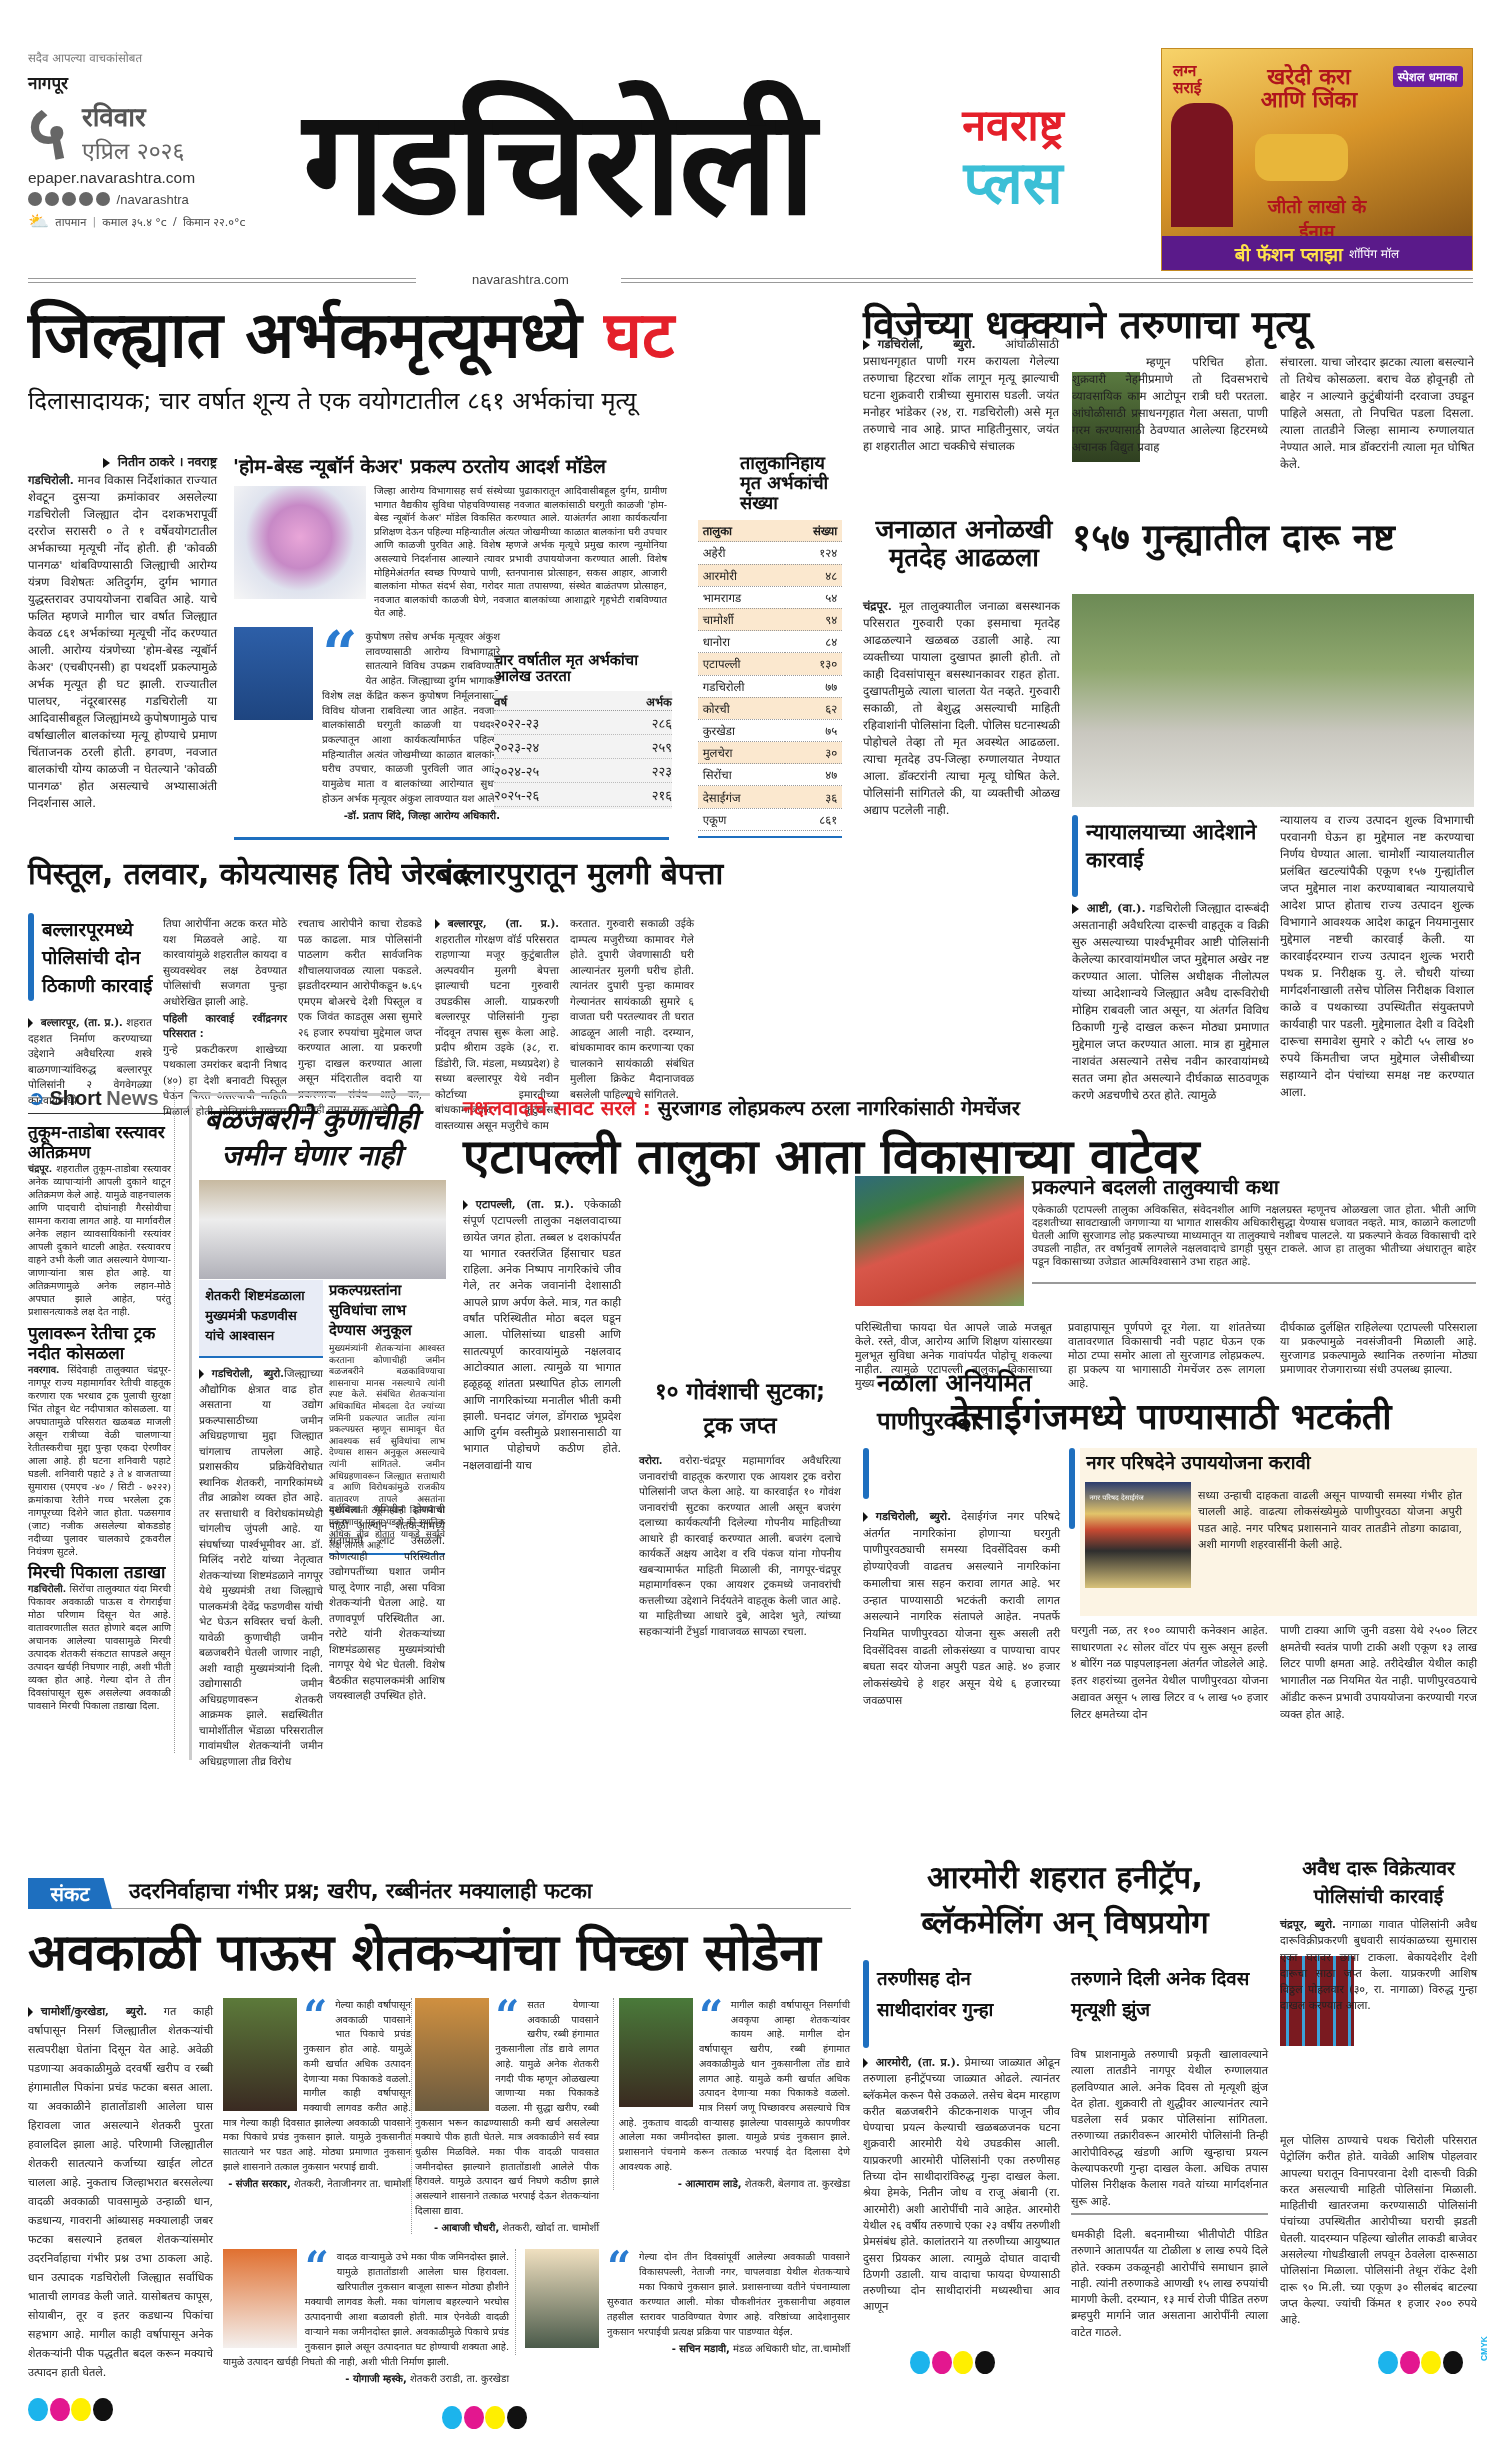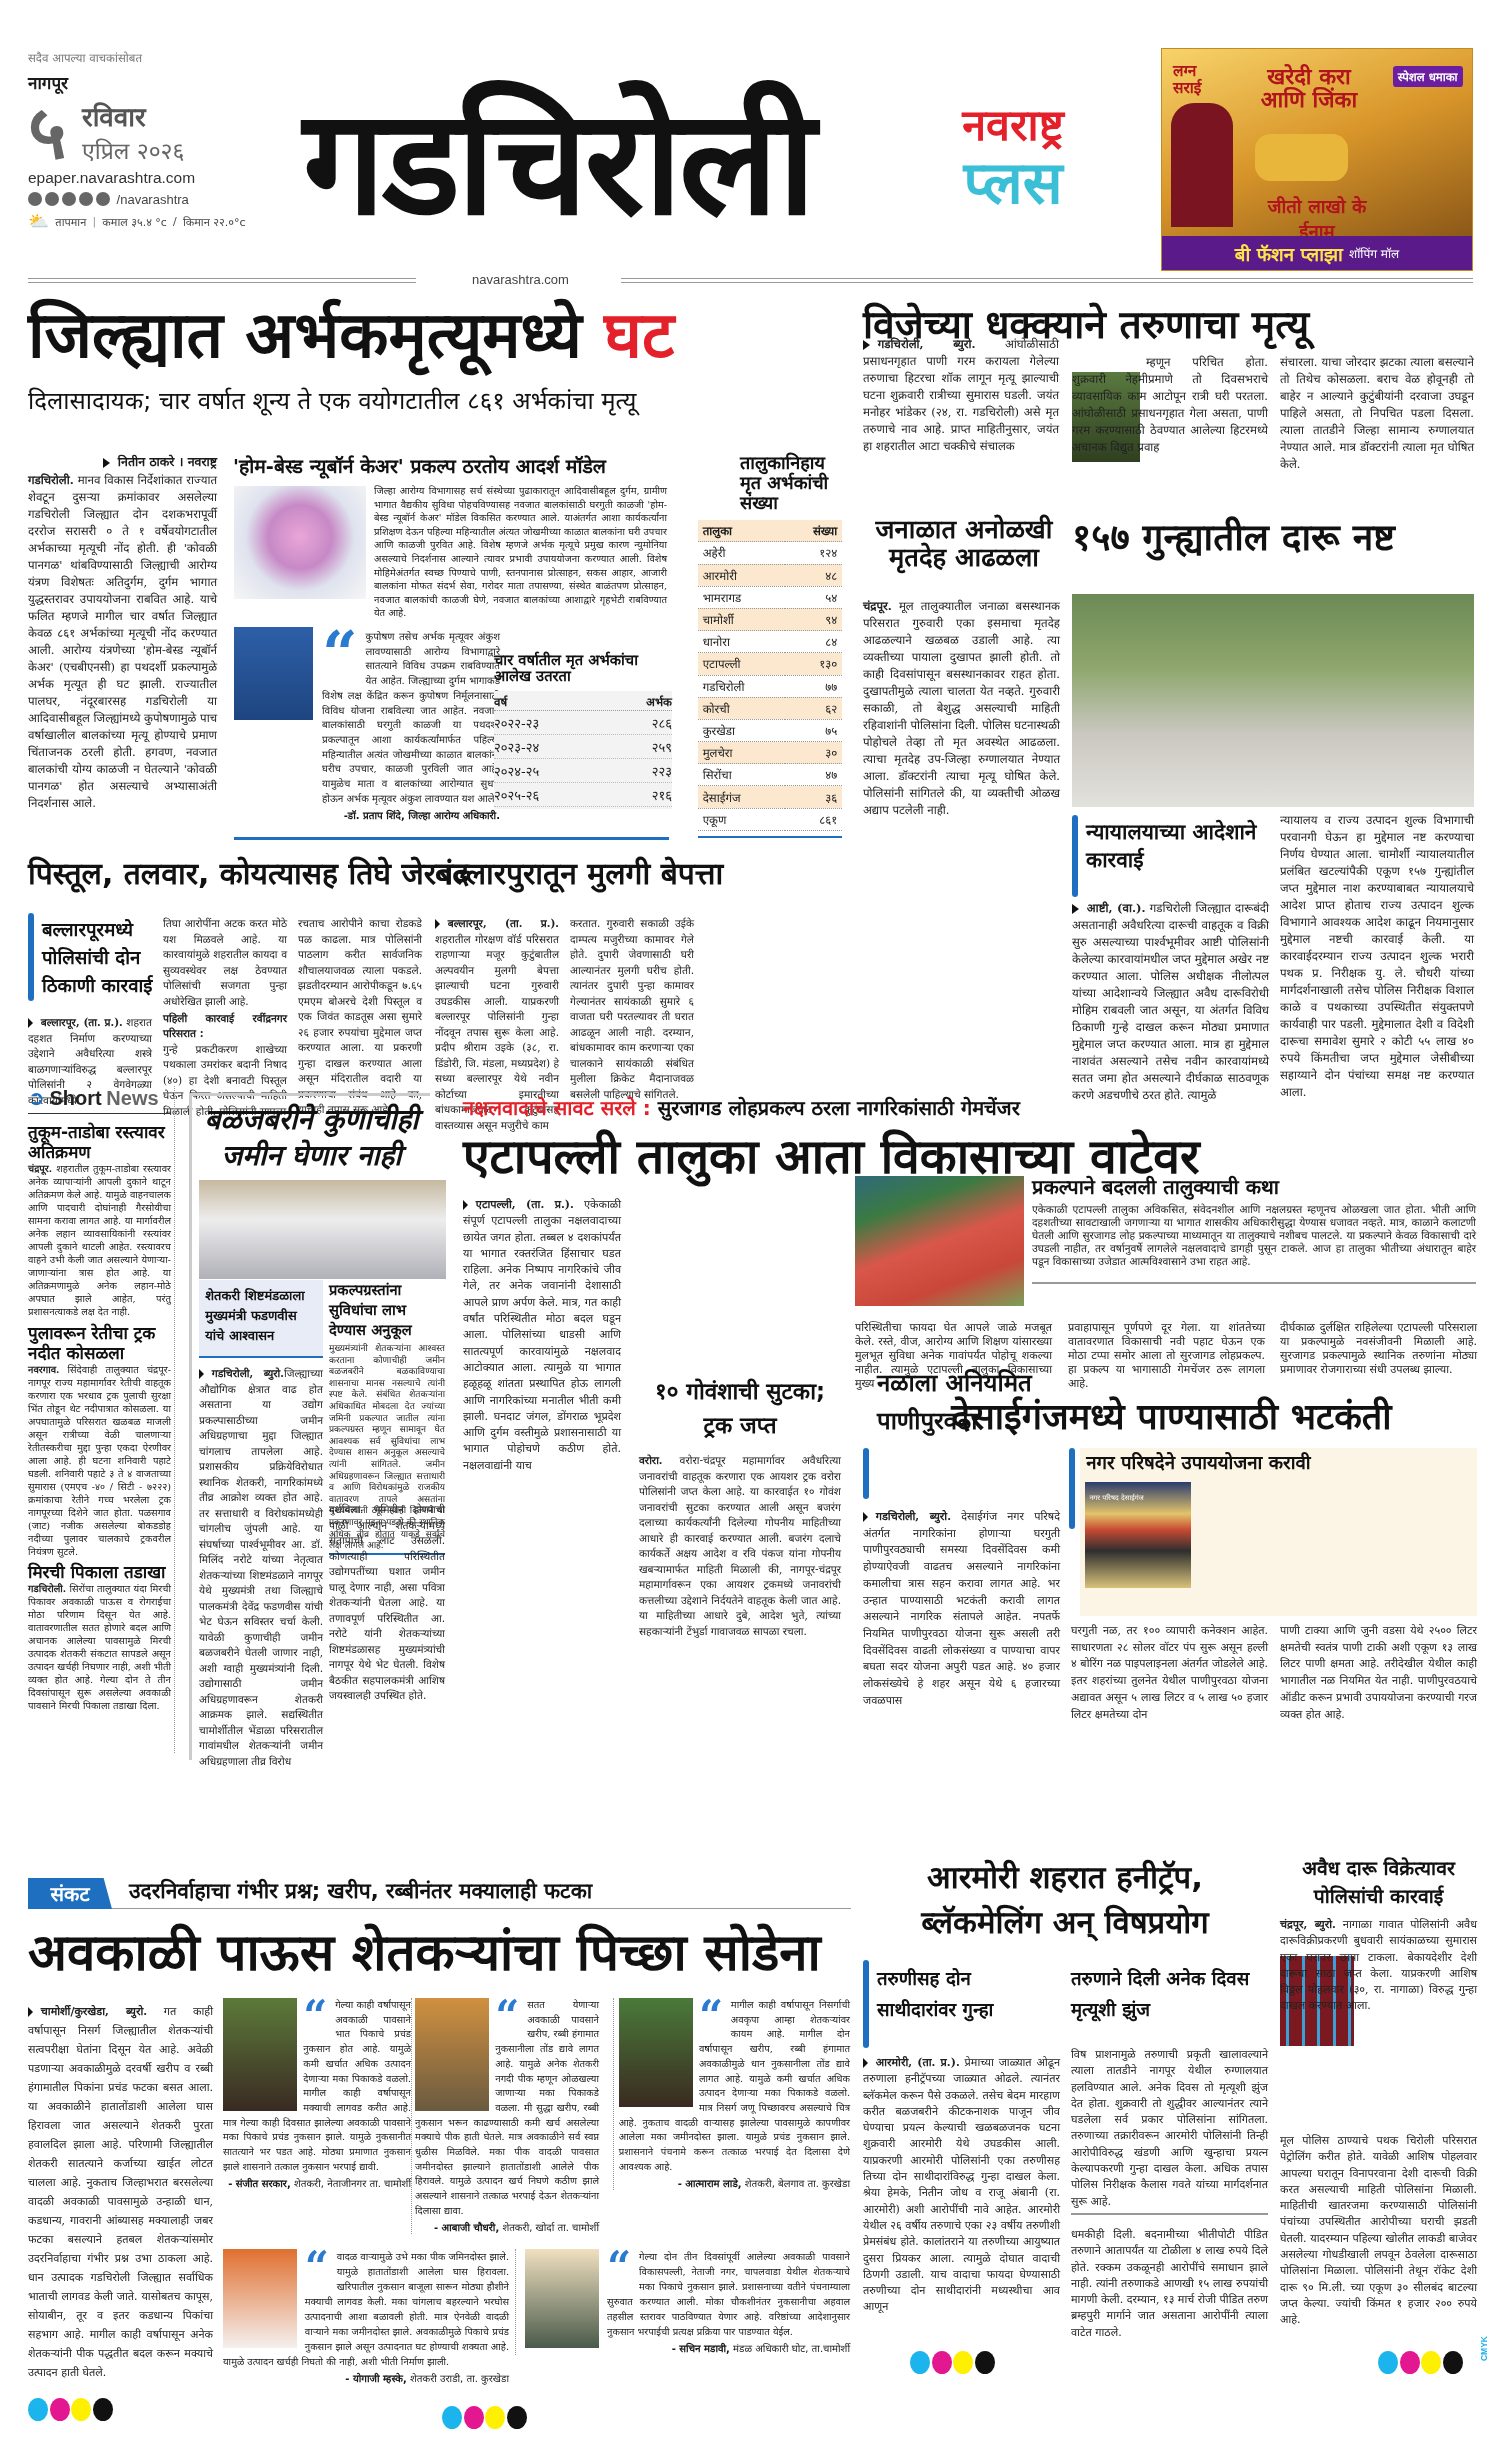--- a/index.html
+++ b/index.html
@@ -314,20 +314,21 @@
 <div class="abs hl" style="left:877px;top:1364px;width:155px;font-size:24px;line-height:38px;">नळाला अनियमित पाणीपुरवठा</div>
 <div class="abs body-sm" style="left:863px;top:1509px;width:197px;font-size:11px;line-height:16.7px;">
   <span class="tri" style="border-left-width:5.4px;"></span><span class="dateline">गडचिरोली, ब्युरो.</span> <span>देसाईगंज नगर परिषदे अंतर्गत नागरिकांना होणाऱ्या घरगुती पाणीपुरवठ्याची समस्या दिवसेंदिवस कमी होण्याऐवजी वाढतच असल्याने नागरिकांना कमालीचा त्रास सहन करावा लागत आहे. भर उन्हात पाण्यासाठी भटकंती करावी लागत असल्याने नागरिक संतापले आहेत. नपतर्फे नियमित पाणीपुरवठा योजना सुरू असली तरी दिवसेंदिवस वाढती लोकसंख्या व पाण्याचा वापर बघता सदर योजना अपुरी पडत आहे. ४० हजार लोकसंख्येचे हे शहर असून येथे ६ हजारच्या जवळपास</span>
 </div>
 <div class="abs vbar" style="left:1069px;top:1448px;height:81px;"></div>
 <div class="abs" style="left:1080px;top:1448px;width:397px;height:168px;background:#fcf4e4;">
   <div class="hl" style="font-size:18.6px;padding:4.7px 6.2px;">नगर परिषदेने उपाययोजना करावी</div>
   <div class="photo" style="position:absolute;left:4.7px;top:34px;width:106px;height:106px;background:linear-gradient(180deg,#2b3c6e 0%,#e2c46a 30%,#c84a32 45%,#2e2e2e 65%,#d8c27a 100%);">
     <div style="color:#fff;font-size:7px;padding:11px 4.7px;">नगर परिषद देसाईगंज</div>
   </div>
+  <p class="body-sm" style="position:absolute;left:118px;top:40px;width:264px;font-size:11px;line-height:16.3px;">सध्या उन्हाची दाहकता वाढली असून पाण्याची समस्या गंभीर होत चालली आहे. वाढत्या लोकसंख्येमुळे पाणीपुरवठा योजना अपुरी पडत आहे. नगर परिषद प्रशासनाने यावर तातडीने तोडगा काढावा, अशी मागणी शहरवासींनी केली आहे.</p>
 </div>
 <div class="abs body-sm" style="left:1071px;top:1623px;width:197px;font-size:11px;line-height:16.7px;">घरगुती नळ, तर १०० व्यापारी कनेक्शन आहेत. साधारणता २८ सोलर वॉटर पंप सुरू असून हल्ली ४ बोरिंग नळ पाइपलाइनला अंतर्गत जोडलेले आहे. इतर शहरांच्या तुलनेत येथील पाणीपुरवठा योजना अद्यावत असून ५ लाख लिटर व ५ लाख ५० हजार लिटर क्षमतेच्या दोन</div>
 <div class="abs body-sm" style="left:1280px;top:1623px;width:197px;font-size:11px;line-height:16.7px;">पाणी टाक्या आणि जुनी वडसा येथे २५०० लिटर क्षमतेची स्वतंत्र पाणी टाकी अशी एकूण १३ लाख लिटर पाणी क्षमता आहे. तरीदेखील येथील काही भागातील नळ नियमित येत नाही. पाणीपुरवठयाचे ऑडीट करून प्रभावी उपाययोजना करण्याची गरज व्यक्त होत आहे.</div>
 
 <div class="abs hl" style="left:863px;top:1855px;width:404px;font-size:31px;line-height:45px;text-align:center;">आरमोरी शहरात हनीट्रॅप, ब्लॅकमेलिंग अन् विषप्रयोग</div>
 <div class="abs vbar" style="left:863px;top:1960px;height:88px;"></div>
 <div class="abs hl" style="left:877px;top:1963px;width:178px;font-size:18.6px;line-height:31px;">तरुणीसह दोन साथीदारांवर गुन्हा</div>
 <div class="abs hl" style="left:1071px;top:1963px;width:202px;font-size:18.6px;line-height:31px;">तरुणाने दिली अनेक दिवस मृत्यूशी झुंज</div>
 <div class="abs body-sm" style="left:863px;top:2055px;width:197px;font-size:11px;line-height:16.3px;">
   <span class="tri" style="border-left-width:5.4px;"></span><span class="dateline">आरमोरी, (ता. प्र.).</span> <span>प्रेमाच्या जाळ्यात ओढून तरुणाला हनीट्रॅपच्या जाळ्यात ओढले. त्यानंतर ब्लॅकमेल करून पैसे उकळले. तसेच बेदम मारहाण करीत बळजबरीने कीटकनाशक पाजून जीव घेण्याचा प्रयत्न केल्याची खळबळजनक घटना शुक्रवारी आरमोरी येथे उघडकीस आली. याप्रकरणी आरमोरी पोलिसांनी एका तरुणीसह तिच्या दोन साथीदारांविरुद्ध गुन्हा दाखल केला. श्रेया हेमके, नितीन जोध व राजू अंबानी (रा. आरमोरी) अशी आरोपींची नावे आहेत. आरमोरी येथील २६ वर्षीय तरुणाचे एका २३ वर्षीय तरुणीशी प्रेमसंबंध होते. कालांतराने या तरुणीच्या आयुष्यात दुसरा प्रियकर आला. त्यामुळे दोघात वादाची ठिणगी उडाली. याच वादाचा फायदा घेण्यासाठी तरुणीच्या दोन साथीदारांनी मध्यस्थीचा आव आणून</span>

